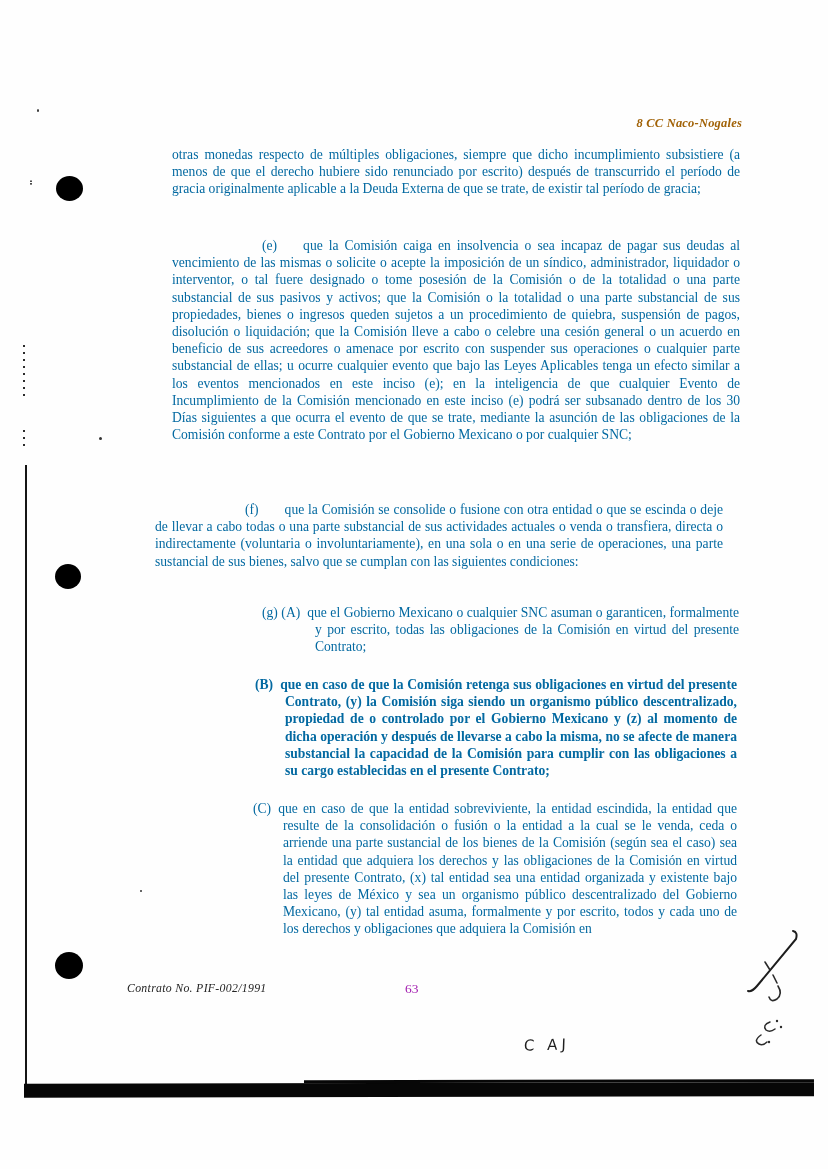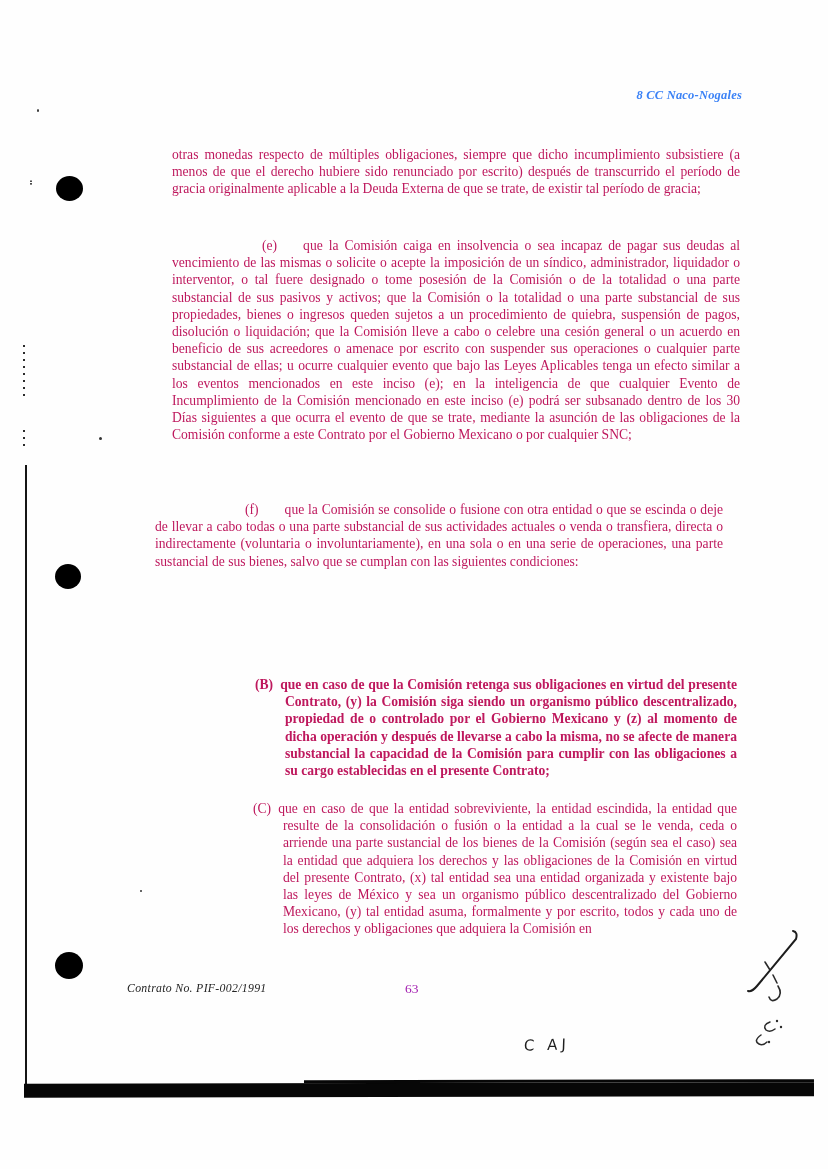--- a/index.html
+++ b/index.html
@@ -6,29 +6,29 @@
   .page{
     position:relative;
     width:828px;height:1169px;
     background:#fefefe;
     overflow:hidden;
     font-family:"Liberation Serif","DejaVu Serif",serif;
     color:#141414;
   }
   
   .running-header{
-    position:absolute;left:560px;top:88px;width:182px;
+    position:absolute;left:560px;top:116px;width:182px;
     font-style:italic;font-weight:bold;font-size:12.5px;text-align:right;
-    color:#3b82f6;letter-spacing:.2px;
+    color:#a16207;letter-spacing:.2px;
   }
   .body-par{
     position:absolute;
     font-size:13.6px;line-height:17.2px;
     text-align:justify;
-    color:#be185d;
+    color:#0369a1;
   }
   .p-cont{left:172px;top:146px;width:568px;}
   .p-e{left:172px;top:237px;width:568px;text-indent:90px;}
   .p-f{left:155px;top:501px;width:568px;text-indent:90px;}
   .p-ga{left:315px;top:604px;width:424px;text-indent:-53px;}
   .p-b{left:285px;top:676px;width:452px;text-indent:-30px;font-weight:bold;}
   .p-c{left:283px;top:800px;width:454px;text-indent:-30px;}
   .clause-label{white-space:pre;}
   .gap-lg{display:inline-block;width:26px;}
   .gap-sm{display:inline-block;width:7px;}
@@ -97,20 +97,23 @@
   </div>
 
   <div class="body-par p-e">
     <span class="clause-label">(e)</span><span class="gap-lg"></span><span>que la Comisión caiga en insolvencia o sea incapaz de pagar sus deudas al vencimiento de las mismas o solicite o acepte la imposición de un síndico, administrador, liquidador o interventor, o tal fuere designado o tome posesión de la Comisión o de la totalidad o una parte substancial de sus pasivos y activos; que la Comisión o la totalidad o una parte substancial de sus propiedades, bienes o ingresos queden sujetos a un procedimiento de quiebra, suspensión de pagos, disolución o liquidación; que la Comisión lleve a cabo o celebre una cesión general o un acuerdo en beneficio de sus acreedores o amenace por escrito con suspender sus operaciones o cualquier parte substancial de ellas; u ocurre cualquier evento que bajo las Leyes Aplicables tenga un efecto similar a los eventos mencionados en este inciso (e); en la inteligencia de que cualquier Evento de Incumplimiento de la Comisión mencionado en este inciso (e) podrá ser subsanado dentro de los 30 Días siguientes a que ocurra el evento de que se trate, mediante la asunción de las obligaciones de la Comisión conforme a este Contrato por el Gobierno Mexicano o por cualquier SNC;</span>
   </div>
 
   <div class="body-par p-f">
     <span class="clause-label">(f)</span><span class="gap-lg"></span><span>que la Comisión se consolide o fusione con otra entidad o que se escinda o deje de llevar a cabo todas o una parte substancial de sus actividades actuales o venda o transfiera, directa o indirectamente (voluntaria o involuntariamente), en una sola o en una serie de operaciones, una parte sustancial de sus bienes, salvo que se cumplan con las siguientes condiciones:</span>
   </div>
 
+  <div class="body-par p-ga">
+    <span class="clause-label">(g) (A)</span><span class="gap-sm"></span><span>que el Gobierno Mexicano o cualquier SNC asuman o garanticen, formalmente y por escrito, todas las obligaciones de la Comisión en virtud del presente Contrato;</span>
+  </div>
 
   <div class="body-par p-b">
     <span class="clause-label">(B)</span><span class="gap-sm"></span><span>que en caso de que la Comisión retenga sus obligaciones en virtud del presente Contrato, (y) la Comisión siga siendo un organismo público descentralizado, propiedad de o controlado por el Gobierno Mexicano y (z) al momento de dicha operación y después de llevarse a cabo la misma, no se afecte de manera substancial la capacidad de la Comisión para cumplir con las obligaciones a su cargo establecidas en el presente Contrato;</span>
   </div>
 
   <div class="body-par p-c">
     <span class="clause-label">(C)</span><span class="gap-sm"></span><span>que en caso de que la entidad sobreviviente, la entidad escindida, la entidad que resulte de la consolidación o fusión o la entidad a la cual se le venda, ceda o arriende una parte sustancial de los bienes de la Comisión (según sea el caso) sea la entidad que adquiera los derechos y las obligaciones de la Comisión en virtud del presente Contrato, (x) tal entidad sea una entidad organizada y existente bajo las leyes de México y sea un organismo público descentralizado del Gobierno Mexicano, (y) tal entidad asuma, formalmente y por escrito, todos y cada uno de los derechos y obligaciones que adquiera la Comisión en</span>
   </div>
 
   <div class="footer-contract">Contrato No. PIF-002/1991</div>

